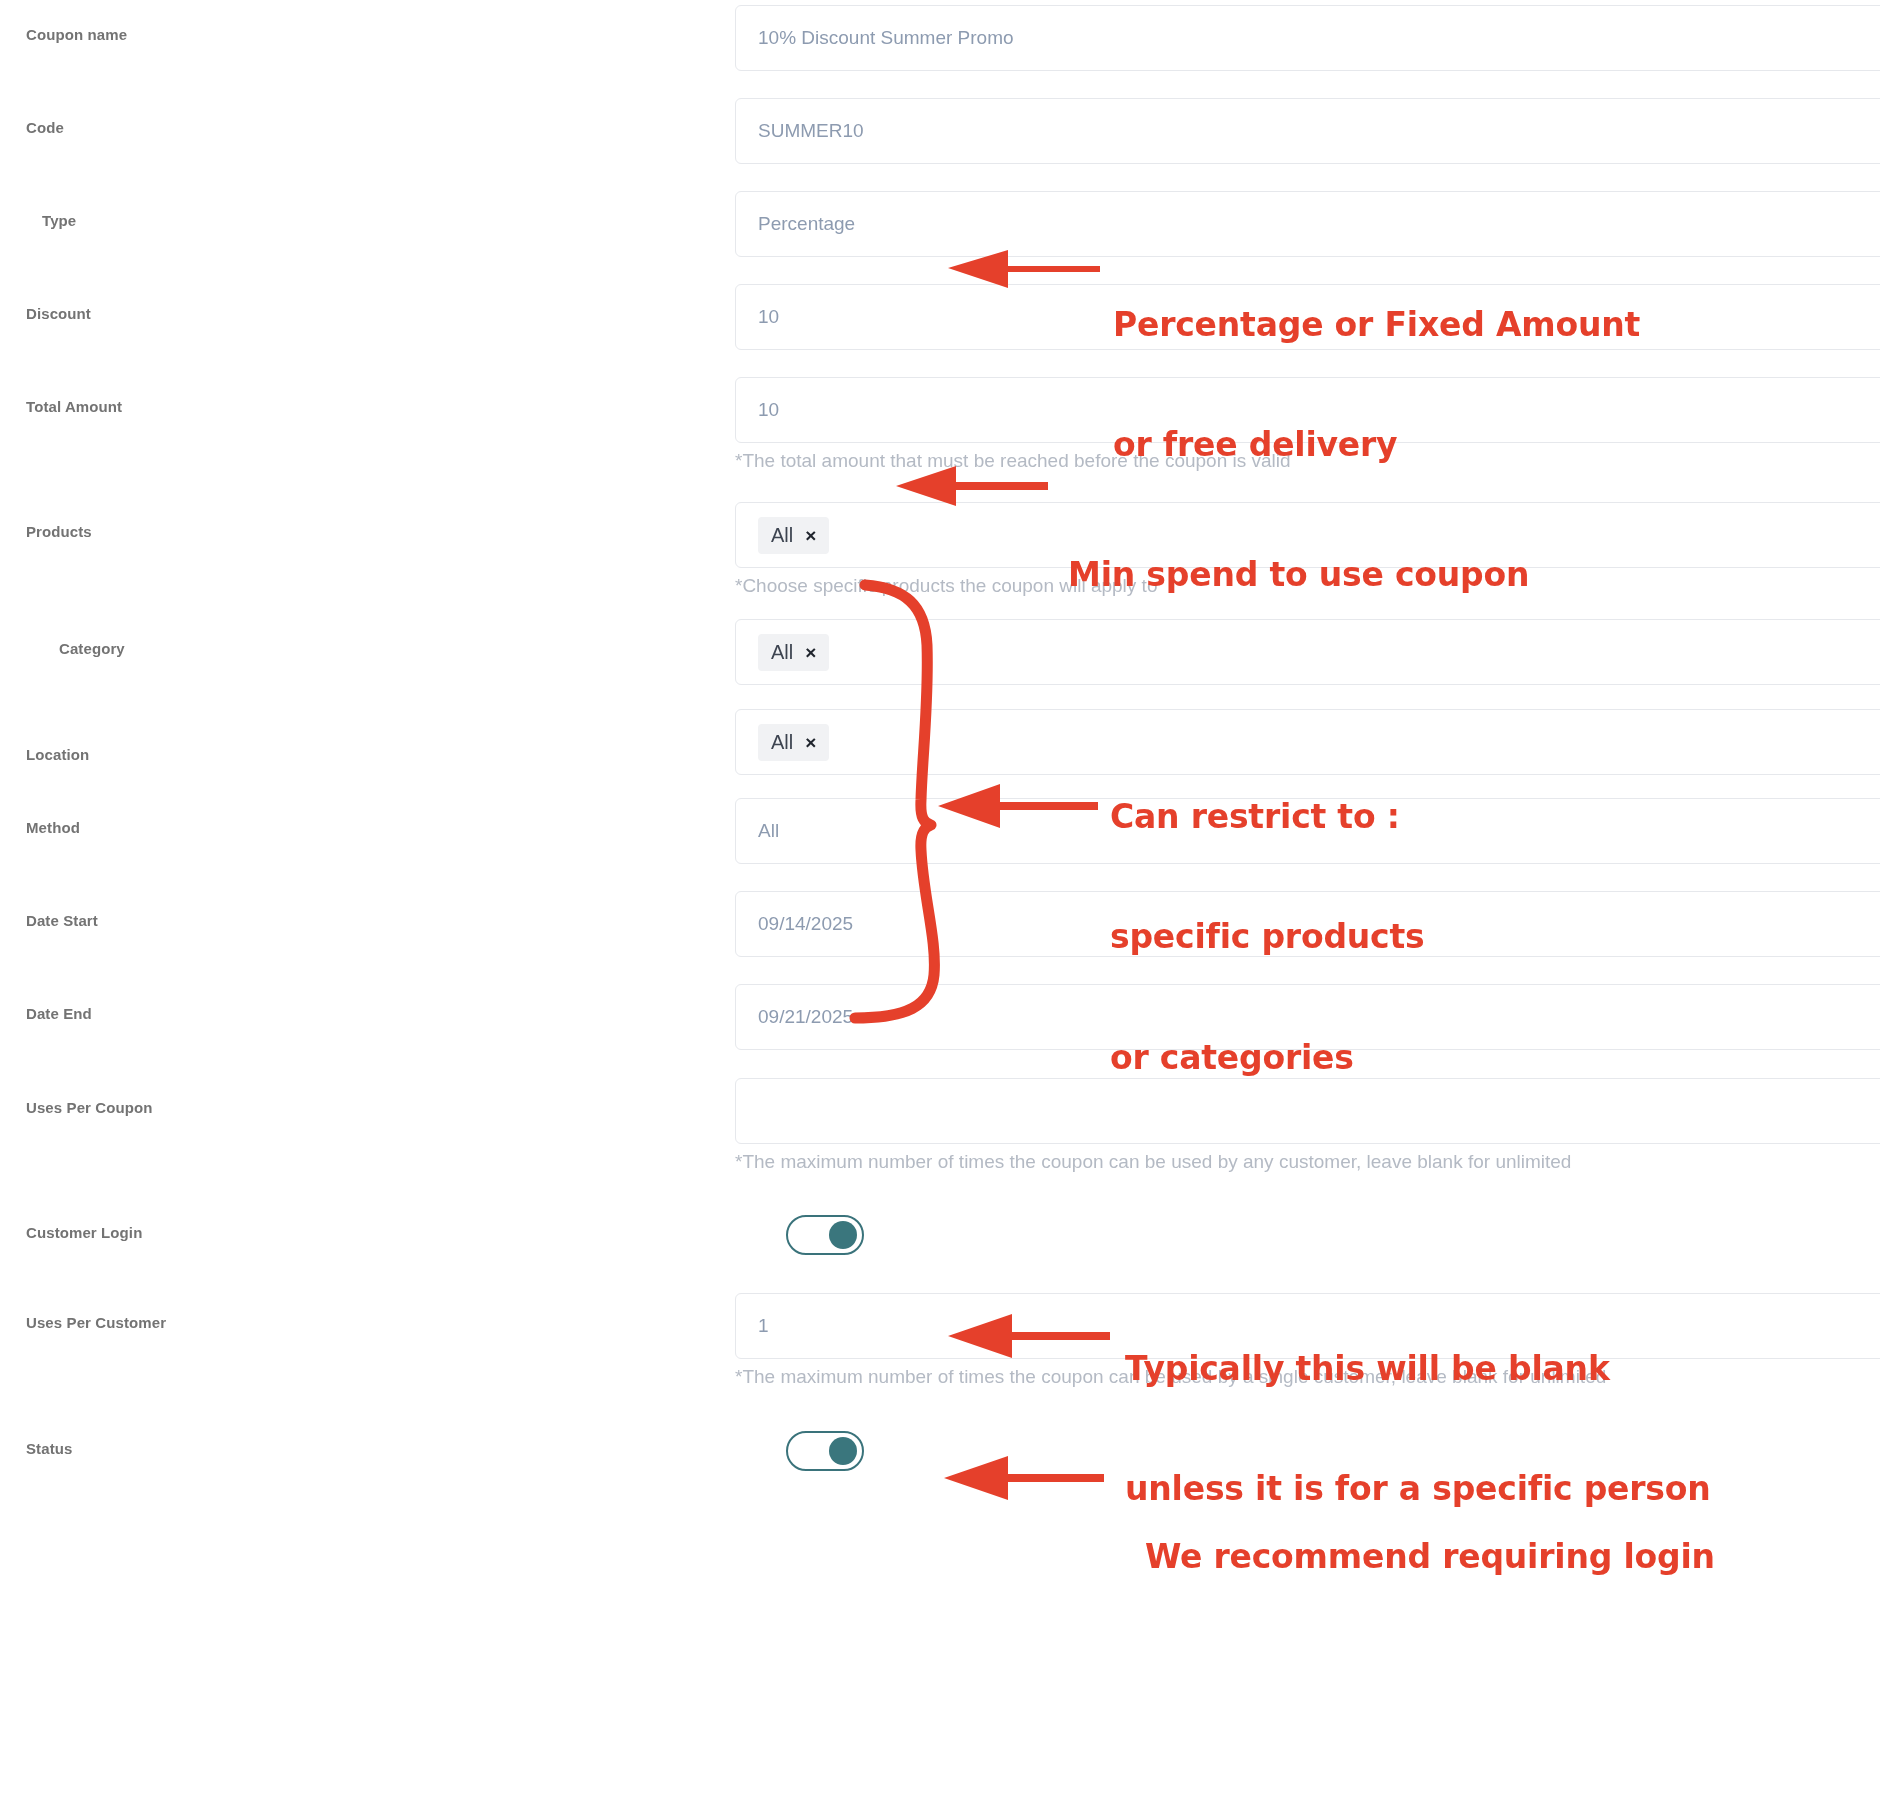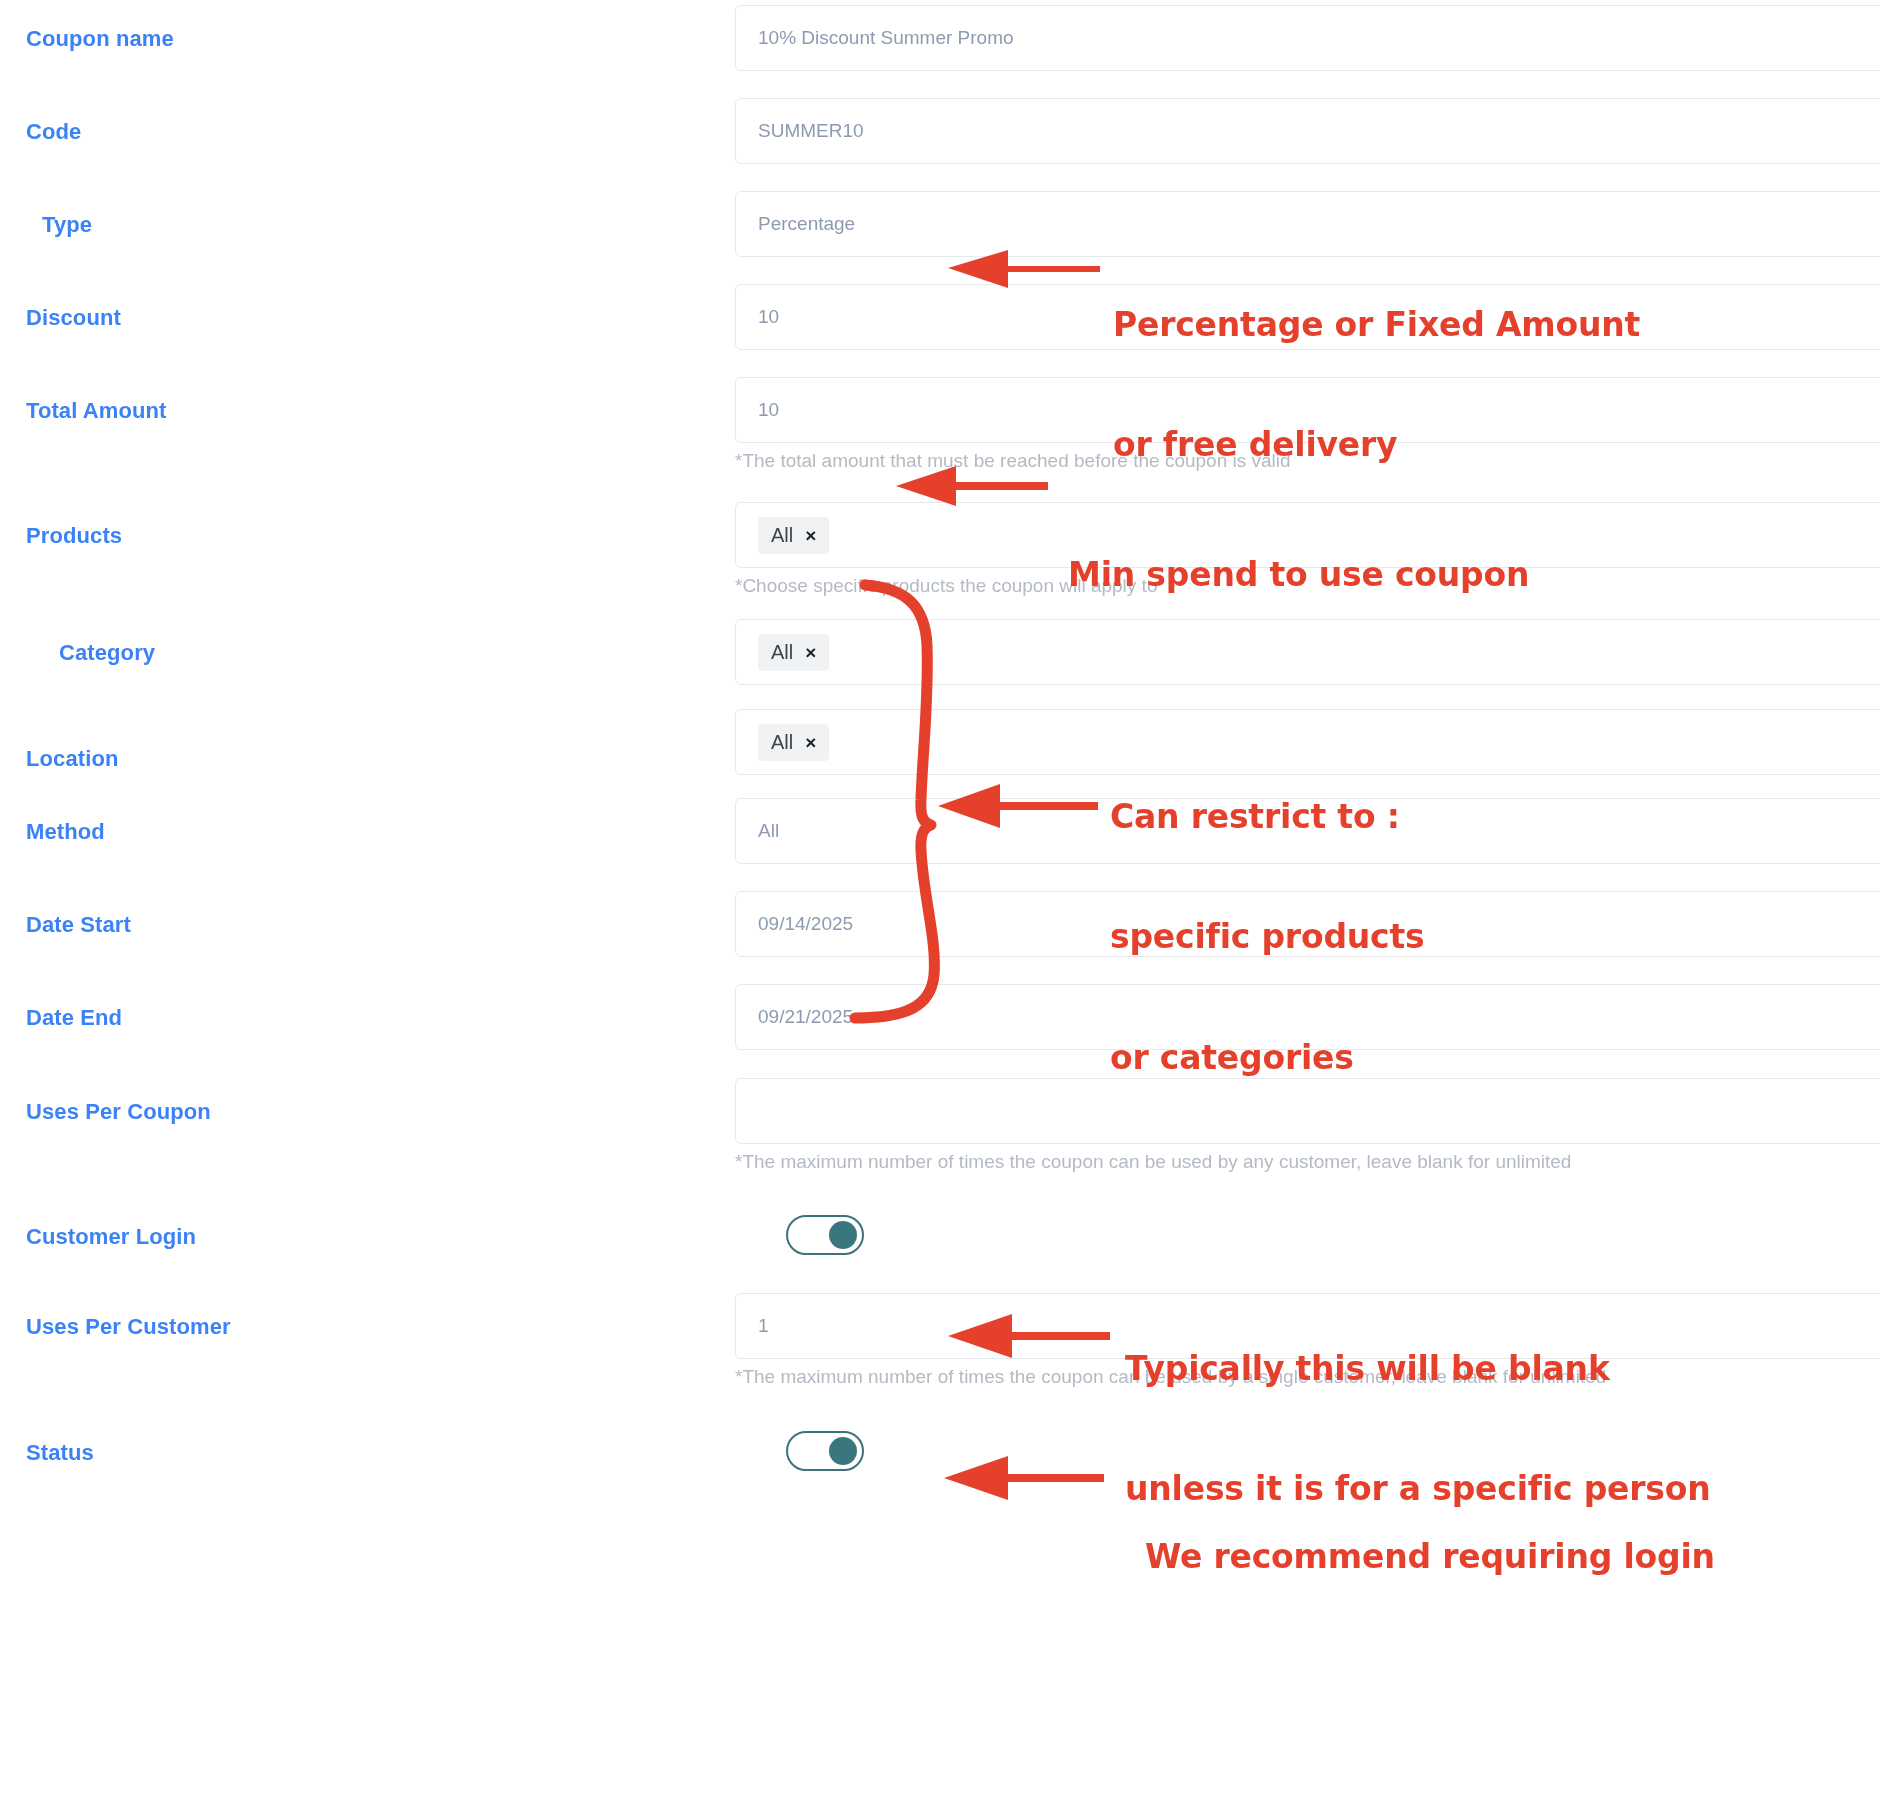--- a/index.html
+++ b/index.html
@@ -18,23 +18,23 @@
 
   
   .row {
     position: absolute;
     left: 0;
     width: 1880px;
   }
   .row-label {
     position: absolute;
     left: 26px;
-    font-size: 22px;
+    font-size: 15px;
     font-weight: 700;
-    color: #3b82f6;
+    color: #737373;
     letter-spacing: .1px;
     white-space: nowrap;
   }
   .field-wrap {
     position: absolute;
     left: 735px;
     width: 1230px;   
   }
   .field {
     height: 66px;

